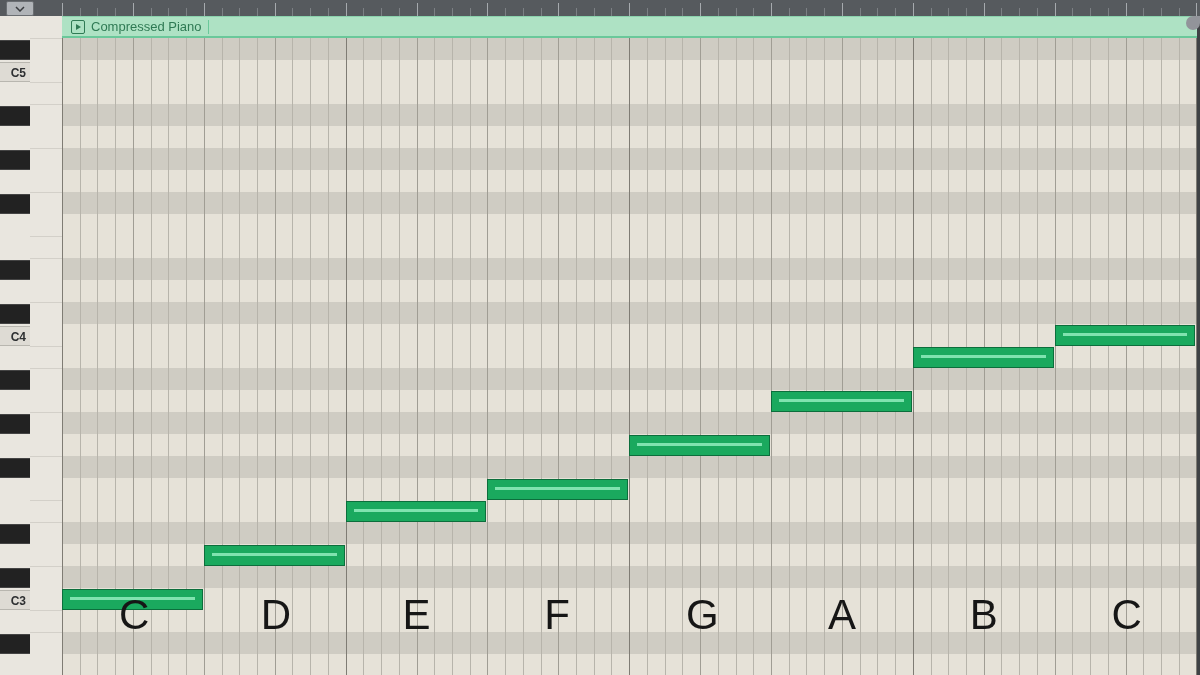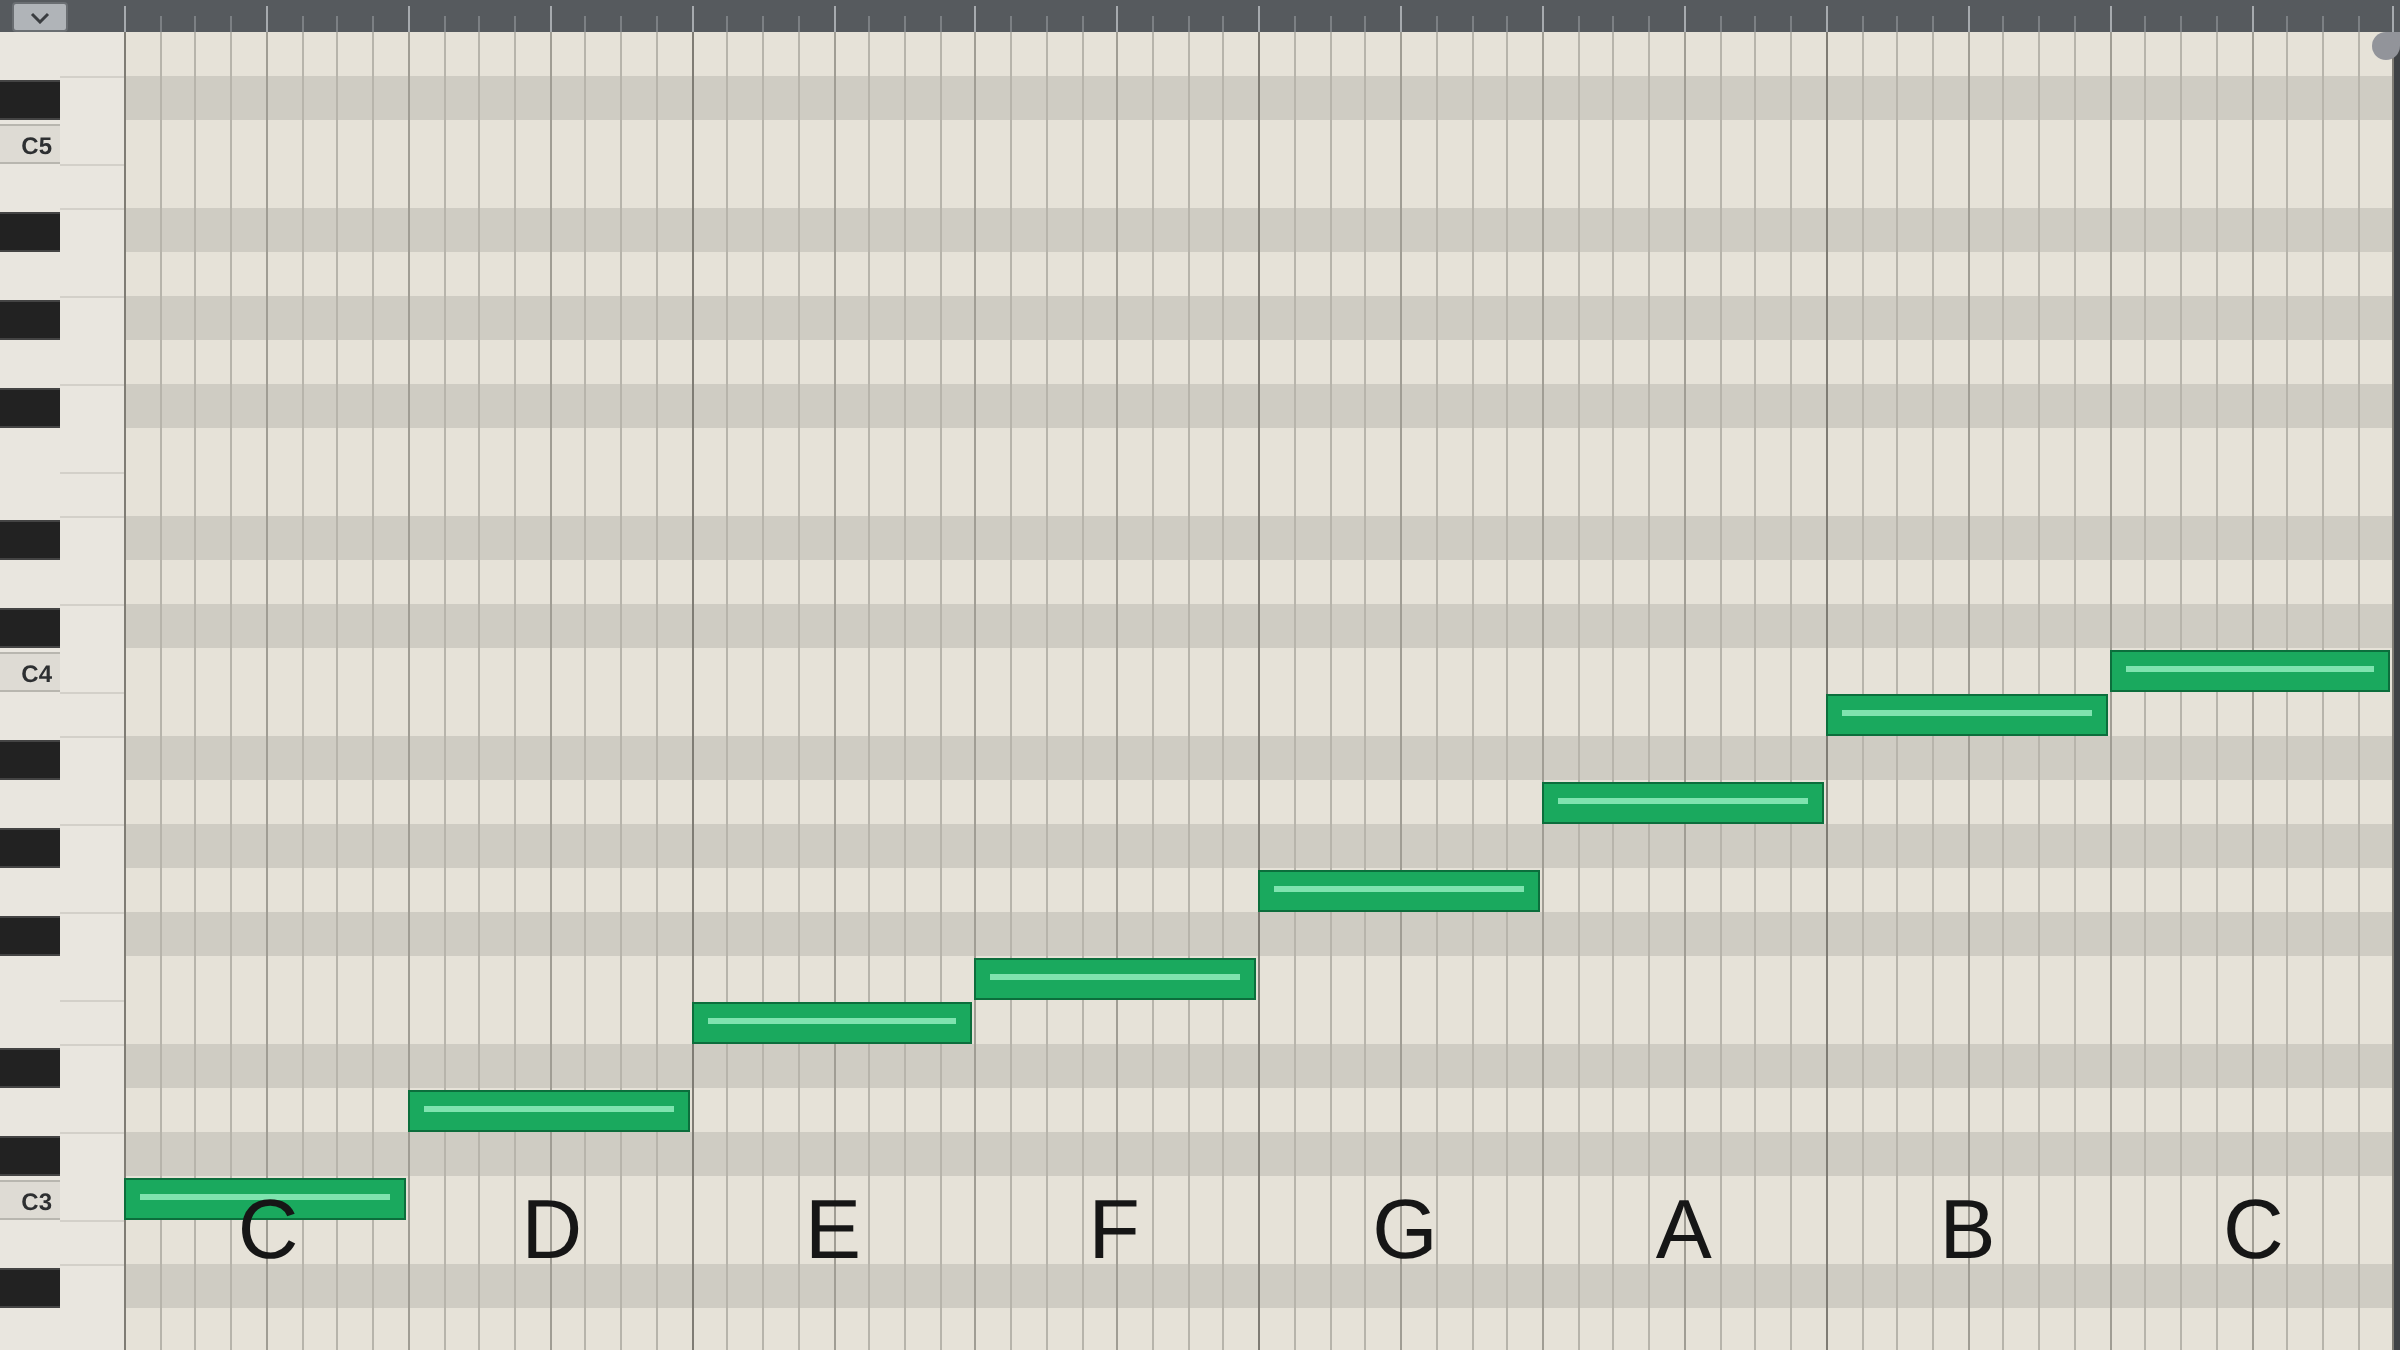--- a/index.html
+++ b/index.html
@@ -252,18 +252,22 @@
       <div class="note" title="F3" style="left: 425.4px; top: 463px; width: 140.8px; height: 21px;"></div>
       <div class="scale-label" style="left: 482.3px; top: 575px;">F</div>
       <div class="note" title="G3" style="left: 567.2px; top: 419px; width: 140.8px; height: 21px;"></div>
       <div class="scale-label" style="left: 624.1px; top: 575px;">G</div>
       <div class="note" title="A3" style="left: 709px; top: 375px; width: 140.8px; height: 21px;"></div>
       <div class="scale-label" style="left: 765.9px; top: 575px;">A</div>
       <div class="note" title="B3" style="left: 850.8px; top: 331px; width: 140.8px; height: 21px;"></div>
       <div class="scale-label" style="left: 907.7px; top: 575px;">B</div>
       <div class="note" title="C4" style="left: 992.6px; top: 309px; width: 140.8px; height: 21px;"></div>
       <div class="scale-label" style="left: 1049.5px; top: 575px;">C</div>
+      <div class="clip-header">
+      <span class="clip-play"></span>
+      <span class="clip-name">Compressed Piano</span>
+    </div>
     </div>
 
   <div class="right-edge">
     <div class="handle"></div>
   </div>
 </div>
 
 </body></html>

